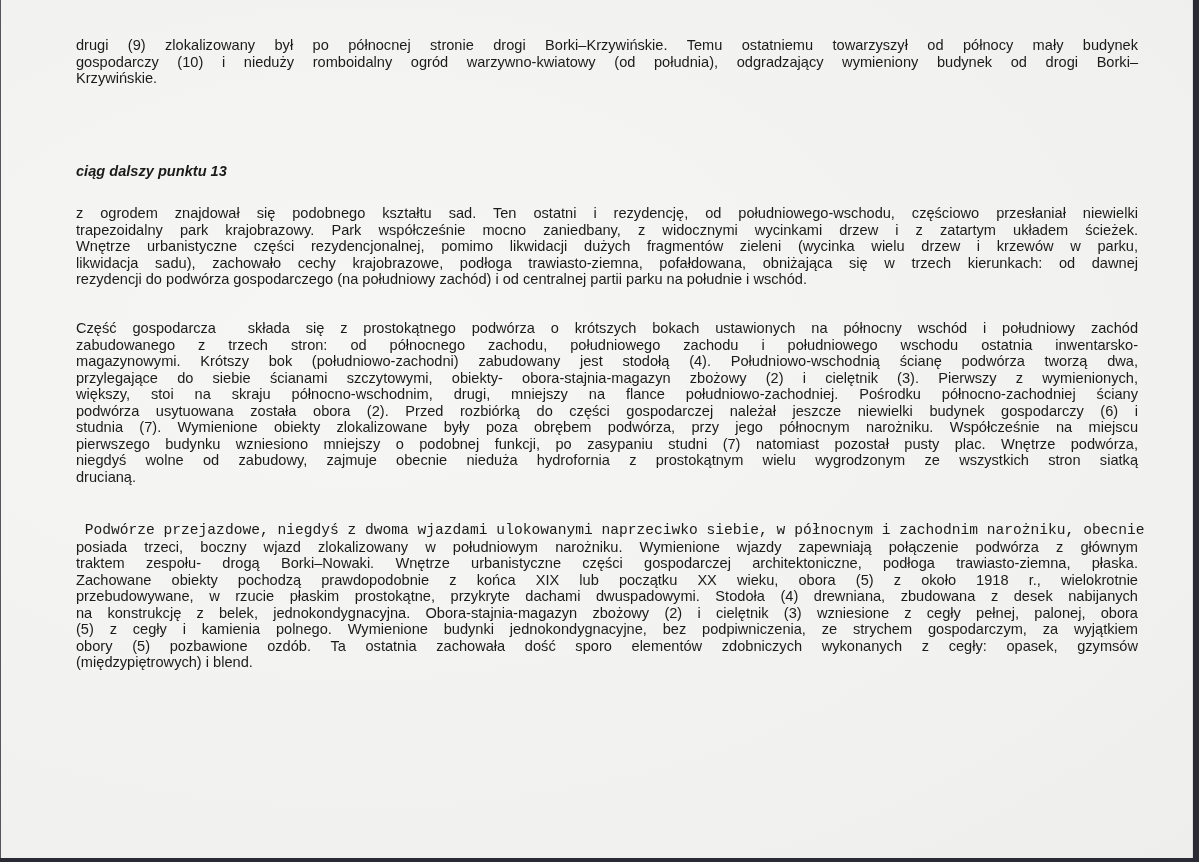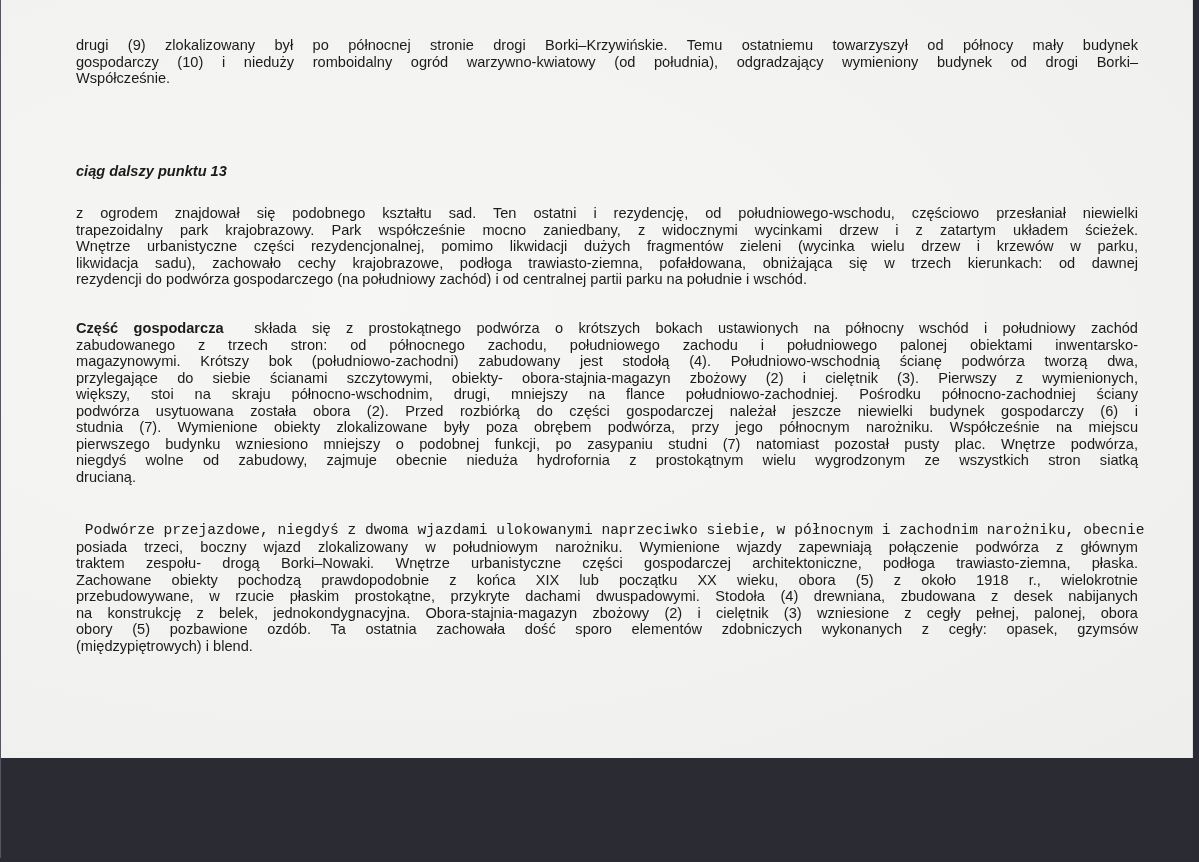--- a/index.html
+++ b/index.html
@@ -8,21 +8,21 @@
       width: 1199px;
       height: 862px;
       overflow: hidden;
       background: #2b2b33;
     }
     .page {
       position: absolute;
       left: 0;
       top: 0;
       width: 1193px;
-      height: 758px;
+      height: 858px;
       background: #f4f4f2;
       background-image: radial-gradient(ellipse at 30% 40%, #f6f6f4 0%, #f1f1ef 70%, #eeeeec 100%);
       border-right: 3px solid #e6e7e6;
       box-shadow: inset -1px 0 0 #d9dcdc;
     }
     .page-edge-right {
       position: absolute;
       right: 0;
       top: 0;
       width: 6px;
@@ -68,64 +68,65 @@
       position: absolute;
       left: 76px;
       top: 163px;
       font-family: "Liberation Sans", sans-serif;
       font-size: 14.6px;
       font-weight: bold;
       font-style: italic;
       color: #1b1b1b;
     }
     .bold-lead {
-      font-weight: bold;
+      font-weight: normal;
     }
   </style>
 </head>
 <body>
 
 <div class="page">
 
   <div class="text" style="top:37px;">
     <span class="line">drugi (9) zlokalizowany był po północnej stronie drogi  Borki–Krzywińskie. Temu ostatniemu towarzyszył od północy mały budynek</span>
     <span class="line">gospodarczy (10) i nieduży romboidalny ogród warzywno-kwiatowy (od południa), odgradzający wymieniony budynek od drogi Borki–</span>
-    <span class="line last">Współcześnie.</span>
+    <span class="line last">Krzywińskie.</span>
   </div>
 
   <div class="heading">ciąg dalszy punktu 13</div>
 
   <div class="text" style="top:205px;">
     <span class="line">z ogrodem znajdował się podobnego kształtu sad. Ten ostatni i rezydencję, od południowego-wschodu, częściowo przesłaniał niewielki</span>
     <span class="line">trapezoidalny park krajobrazowy. Park współcześnie mocno zaniedbany, z widocznymi wycinkami drzew i z zatartym układem ścieżek.</span>
     <span class="line">Wnętrze urbanistyczne części rezydencjonalnej, pomimo likwidacji dużych fragmentów zieleni (wycinka wielu drzew i krzewów w parku,</span>
     <span class="line">likwidacja sadu), zachowało cechy krajobrazowe, podłoga trawiasto-ziemna, pofałdowana, obniżająca się w trzech kierunkach: od dawnej</span>
     <span class="line last">rezydencji do podwórza gospodarczego (na południowy zachód) i od centralnej partii parku na południe i wschód.</span>
   </div>
 
   <div class="text" style="top:320px;">
     <span class="line"><span class="bold-lead">Część gospodarcza</span><span style="white-space:pre;">  składa się z prostokątnego podwórza o krótszych bokach ustawionych na północny wschód i południowy zachód</span></span>
-    <span class="line">zabudowanego z trzech stron: od północnego zachodu, południowego zachodu i południowego palonej obiektami inwentarsko-</span>
+    <span class="line">zabudowanego z trzech stron: od północnego zachodu, południowego zachodu i południowego wschodu ostatnia inwentarsko-</span>
     <span class="line">magazynowymi. Krótszy bok (południowo-zachodni) zabudowany jest stodołą (4). Południowo-wschodnią ścianę podwórza tworzą dwa,</span>
     <span class="line">przylegające do siebie ścianami szczytowymi, obiekty- obora-stajnia-magazyn zbożowy (2) i cielętnik (3). Pierwszy z wymienionych,</span>
     <span class="line">większy, stoi na skraju północno-wschodnim, drugi, mniejszy na flance południowo-zachodniej. Pośrodku północno-zachodniej ściany</span>
     <span class="line">podwórza usytuowana została obora (2). Przed rozbiórką do części gospodarczej należał jeszcze niewielki budynek gospodarczy (6) i</span>
     <span class="line">studnia (7). Wymienione obiekty zlokalizowane były poza obrębem podwórza, przy jego północnym narożniku. Współcześnie na miejscu</span>
     <span class="line">pierwszego budynku wzniesiono mniejszy o podobnej funkcji, po zasypaniu studni (7) natomiast  pozostał pusty plac. Wnętrze podwórza,</span>
     <span class="line">niegdyś wolne od zabudowy, zajmuje obecnie nieduża hydrofornia z prostokątnym wielu wygrodzonym ze wszystkich stron siatką</span>
     <span class="line last">drucianą.</span>
   </div>
 
   <div class="text" style="top:522px;">
     <span class="line" style="white-space:pre;font-family:Liberation Mono, monospace;"> Podwórze przejazdowe, niegdyś z dwoma wjazdami ulokowanymi naprzeciwko siebie, w północnym i zachodnim narożniku, obecnie</span>
     <span class="line">posiada trzeci, boczny wjazd zlokalizowany w południowym narożniku. Wymienione wjazdy zapewniają połączenie podwórza z głównym</span>
     <span class="line">traktem zespołu- drogą Borki–Nowaki. Wnętrze urbanistyczne części gospodarczej architektoniczne, podłoga trawiasto-ziemna, płaska.</span>
     <span class="line">Zachowane obiekty pochodzą prawdopodobnie z końca XIX lub początku XX wieku, obora (5) z około 1918 r., wielokrotnie</span>
     <span class="line">przebudowywane, w rzucie płaskim prostokątne, przykryte dachami dwuspadowymi. Stodoła (4) drewniana, zbudowana z desek nabijanych</span>
     <span class="line">na konstrukcję z belek, jednokondygnacyjna. Obora-stajnia-magazyn zbożowy (2) i cielętnik (3) wzniesione z cegły pełnej, palonej, obora</span>
+    <span class="line">(5) z cegły i kamienia polnego. Wymienione budynki jednokondygnacyjne, bez podpiwniczenia, ze strychem gospodarczym, za wyjątkiem</span>
     <span class="line">obory (5) pozbawione ozdób. Ta ostatnia zachowała dość sporo elementów zdobniczych wykonanych z cegły: opasek, gzymsów</span>
     <span class="line last">(międzypiętrowych) i blend.</span>
   </div>
 
 </div>
 
 <div class="page-edge-left"></div>
 <div class="page-edge-right"></div>
 <div class="page-edge-bottom"></div>
 

